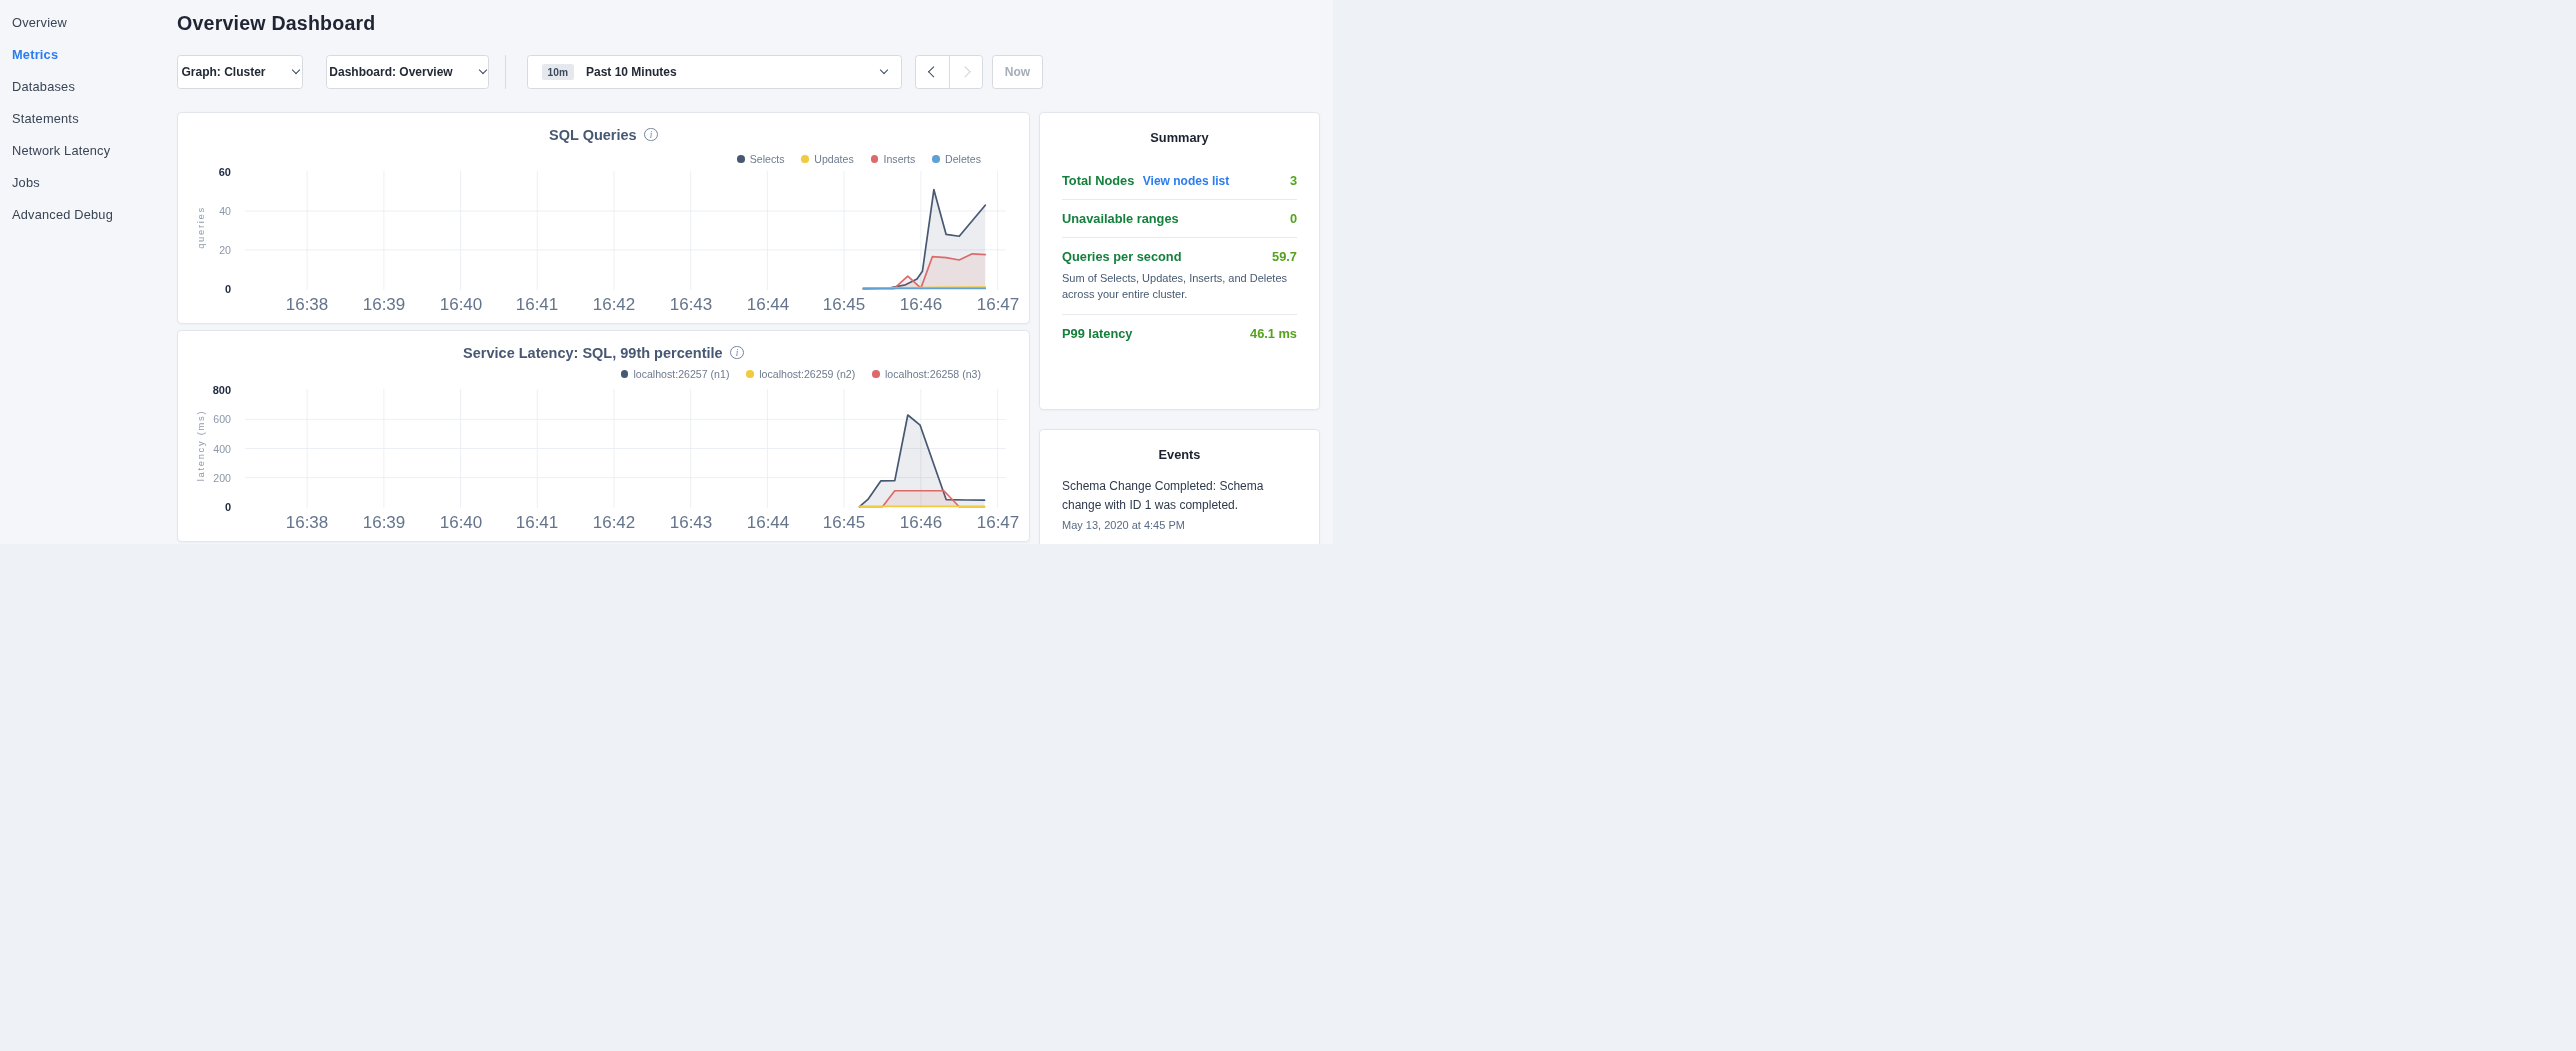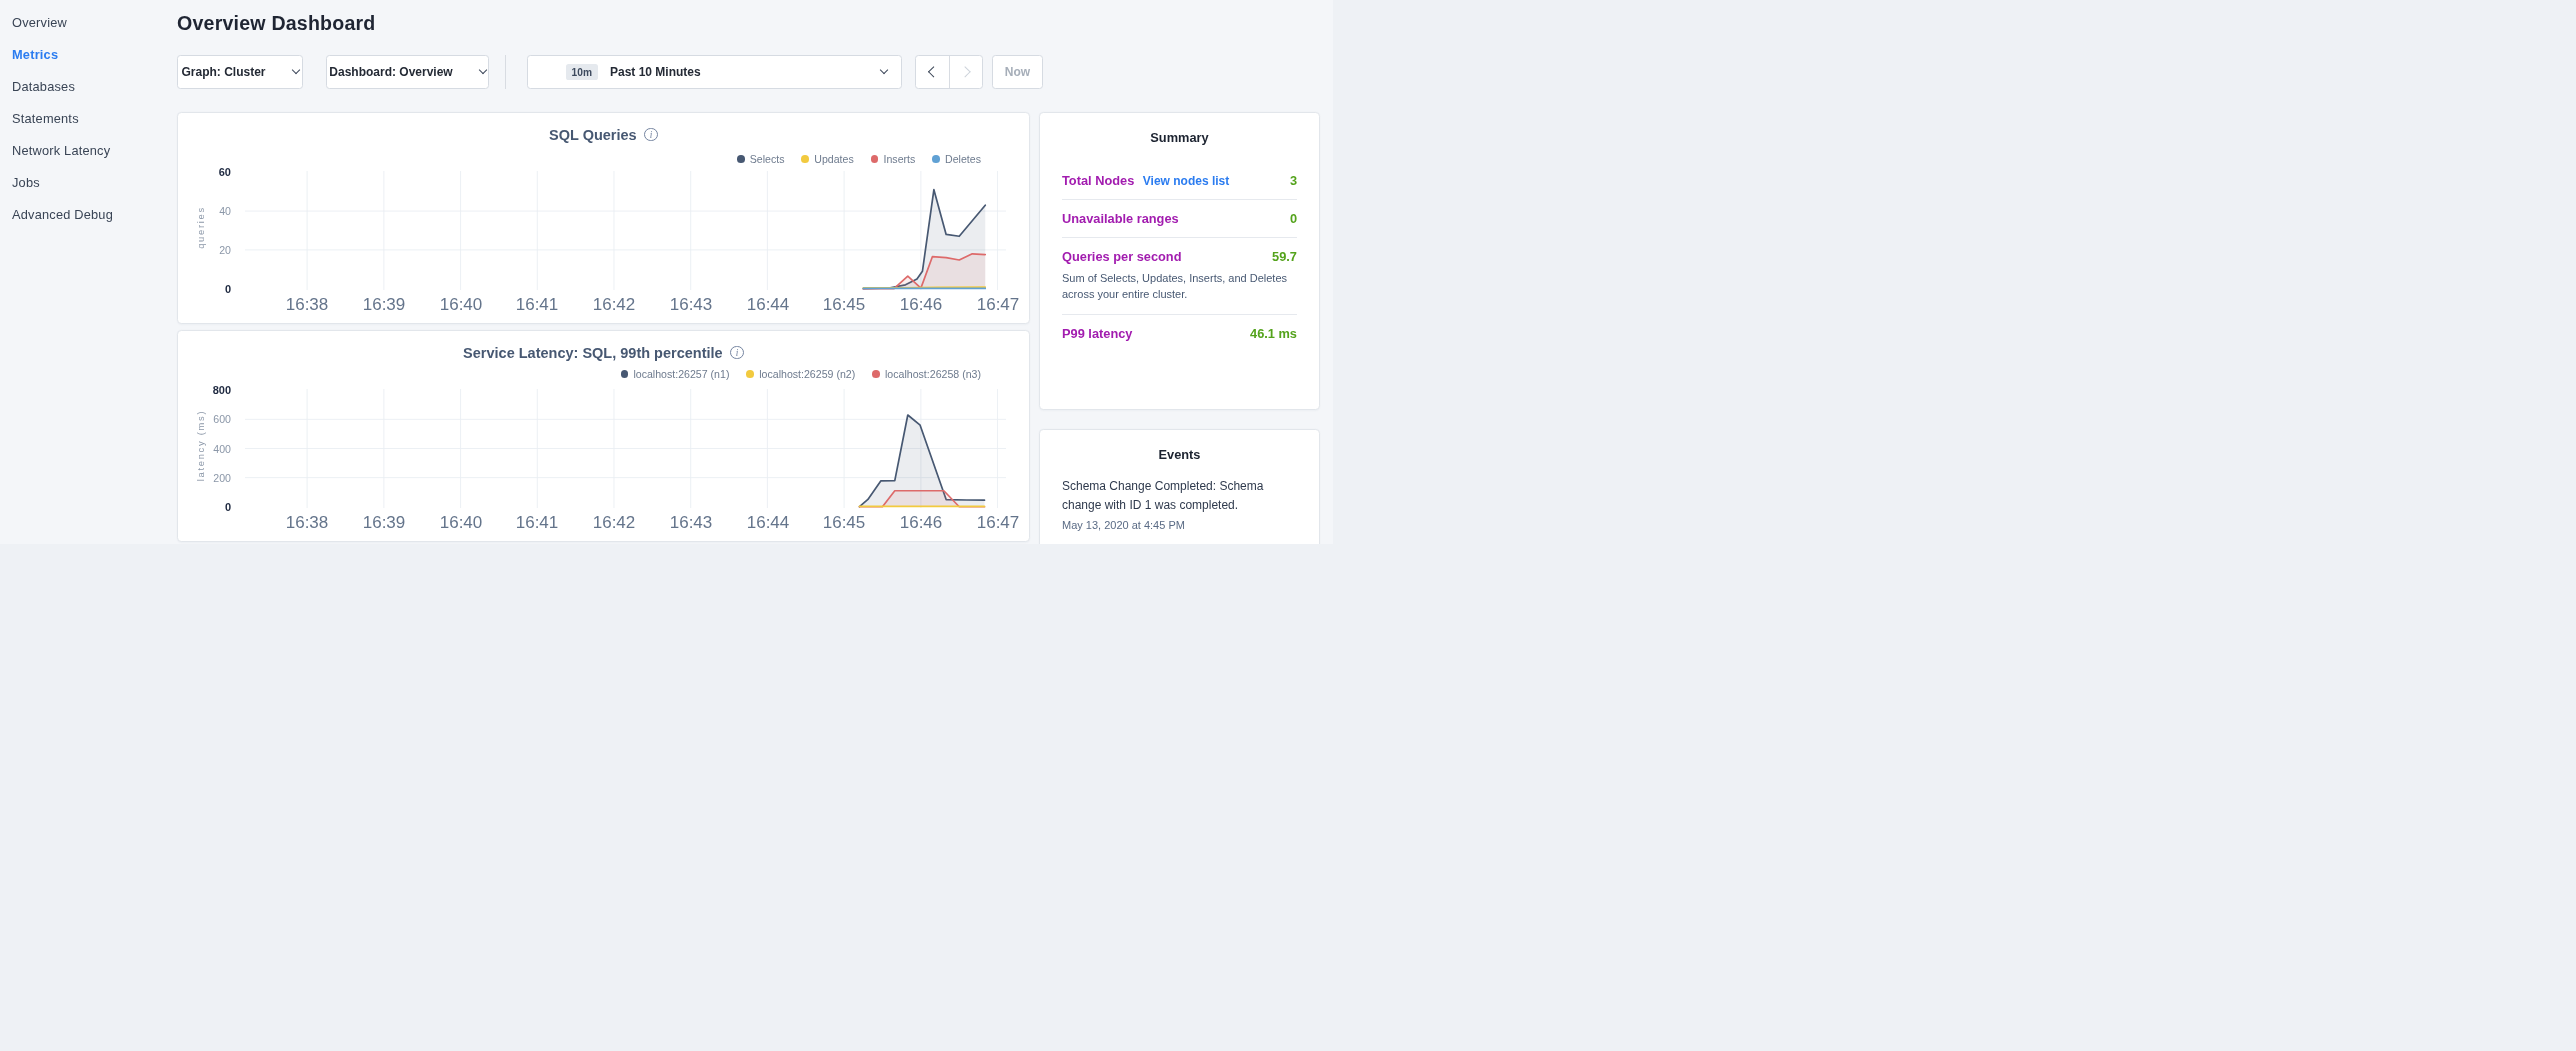--- a/index.html
+++ b/index.html
@@ -28,21 +28,21 @@
     border:0.9px solid #d6dbe2; border-radius:3.4px; display:flex; align-items:center;
     font-size:12px; font-weight:700; color:#242a35; cursor:pointer;
   }
   .dd { justify-content:center; gap:27px; }
   .dd-graph { left:177px; width:126px; }
   .dd-dashboard { left:326px; width:163px; }
   .chev { width:6px; height:6px; border-right:1.4px solid #3c475a; border-bottom:1.4px solid #3c475a;
     transform:rotate(45deg); margin-top:-3.4px; }
   .toolbar-divider { position:absolute; left:505px; top:55px; width:0.9px; height:34px; background:#d8dce2; }
   .timebox { left:527px; width:375px; padding:0 13.6px; justify-content:flex-start; gap:12px; }
-  .time-badge { background:#e5e9ee; border-radius:2.6px; padding:2.6px 6px; font-size:10.2px; font-weight:700; color:#3d4a5e;margin-left:24px; }
+  .time-badge { background:#e5e9ee; border-radius:2.6px; padding:2.6px 6px; font-size:10.2px; font-weight:700; color:#3d4a5e; }
   .time-label { font-size:12px; font-weight:700; }
   .timebox .chev { margin-left:auto; }
   .pager { position:absolute; left:915px; top:55px; width:68px; height:34px; background:#fff;
     border:0.9px solid #d6dbe2; border-radius:3.4px; display:flex; }
   .pager-half { flex:1; display:flex; align-items:center; justify-content:center; cursor:pointer; }
   .pager-half + .pager-half { border-left:0.9px solid #d8dce2; }
   .arrow { width:7.7px; height:7.7px; border-right:1.9px solid #394455; border-bottom:1.9px solid #394455; }
   .arrow.prev { transform:rotate(135deg); margin-left:2.6px; }
   .arrow.next { transform:rotate(-45deg); border-color:#ccd2da; margin-right:2.6px; }
   .now-btn { left:992px; width:51px; justify-content:center; color:#a6aeb9; }
@@ -71,21 +71,21 @@
   .ylabels span { position:absolute; right:0; transform:translateY(-50%); }
   .ylabels span.bold { color:#1e2940; font-weight:700; font-size:11px; }
   .axis-label { position:absolute; left:-29px; top:109px; width:102px; text-align:center;
     transform:rotate(-90deg); font-size:9.4px; letter-spacing:1.7px; color:#8b97a8; }
   
   .panel-title { text-align:center; font-size:12.8px; font-weight:700; color:#1c2330; padding-top:17px; }
   .summary-rows { padding:17px 22px 0 22px; }
   .srow { padding:11px 0; border-bottom:0.9px solid #e6e9ee; }
   .srow:last-child { border-bottom:none; }
   .srow-main { display:flex; align-items:baseline; }
-  .srow-label { font-size:12.8px; font-weight:700; color:#a21caf; }
+  .srow-label { font-size:12.8px; font-weight:700; color:#15803d; }
   .srow-link { font-size:12px; font-weight:700; color:#2b7cf0; margin-left:8.5px; cursor:pointer; }
   .srow-value { margin-left:auto; font-size:12.8px; font-weight:700; color:#54a31c; }
   .srow-desc { margin-top:6.8px; font-size:11px; line-height:1.45; color:#475872; }
   .events-body { padding:15.3px 22px 0 22px; }
   .event-text { font-size:12px; line-height:1.6; color:#2f3a4d; }
   .event-time { margin-top:3.4px; font-size:11px; color:#5a6b85; }
 </style>
 </head>
 <body>
 

